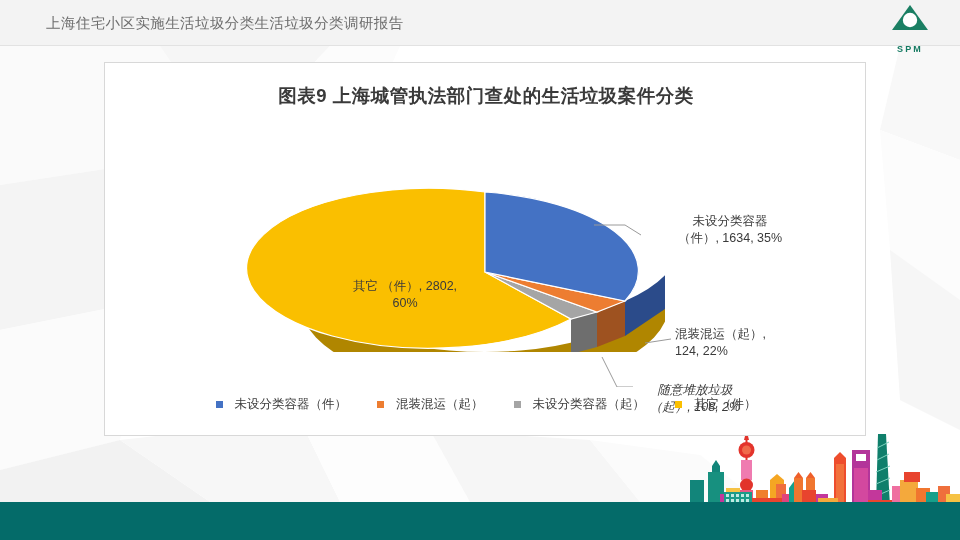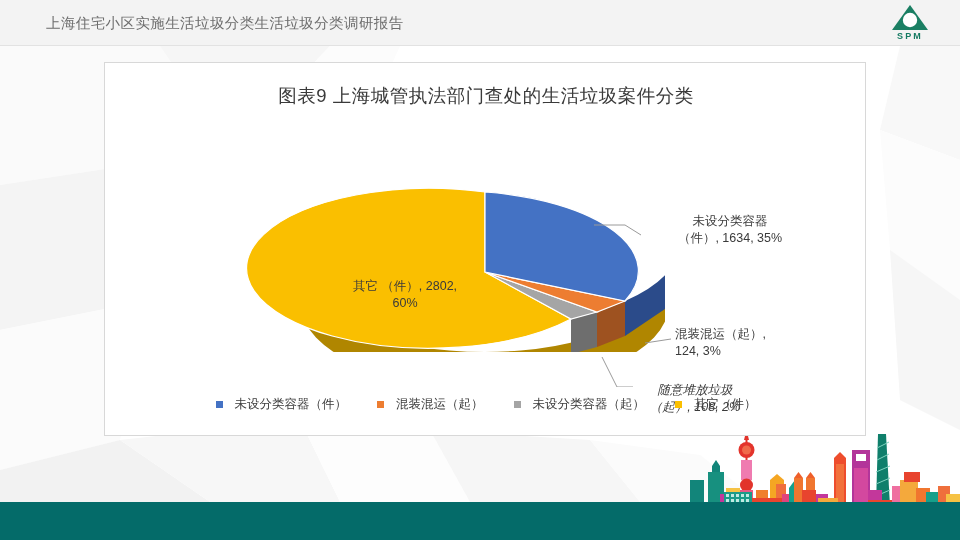--- a/index.html
+++ b/index.html
@@ -26,31 +26,31 @@
     position:absolute;left:46px;top:0;height:46px;line-height:46px;
     font-size:14.5px;color:#6d6d6d;letter-spacing:.4px;white-space:nowrap;z-index:7;
   }
   #logo{
     position:absolute;right:22px;top:4px;width:56px;height:40px;z-index:7;
     text-align:center;
   }
   #logo .mark{display:block;width:38px;height:27px;margin:0 auto;}
   #logo .word{
     display:block;font-size:9px;font-weight:bold;color:#157a62;
-    letter-spacing:2.2px;margin-top:0;
+    letter-spacing:2.2px;margin-top:13px;
   }
 
   
   #chart-panel{
     position:absolute;left:104px;top:62px;width:762px;height:374px;z-index:4;
     background:#ffffff;border:1px solid #d8d8d8;box-sizing:border-box;
   }
   #chart-title{
     position:absolute;left:0;top:20px;width:762px;text-align:center;
-    font-size:18.5px;font-weight:normal;color:#3a3a3a;letter-spacing:.5px;
+    font-size:18.5px;font-weight:bold;color:#3a3a3a;letter-spacing:.5px;
   }
   #plot{position:absolute;left:0;top:54px;width:762px;height:270px;}
   #plot svg{display:block;width:762px;height:270px;}
 
   .dlabel{position:absolute;font-size:12.5px;color:#3b3b3b;line-height:17px;}
   #dl-0{left:545px;top:96px;width:160px;text-align:center;}
   #dl-1{left:570px;top:209px;width:155px;text-align:left;}
   #dl-2{left:515px;top:265px;width:150px;text-align:center;font-style:italic;}
   #dl-3{left:205px;top:161px;width:190px;text-align:center;}
 
@@ -149,21 +149,21 @@
         <path d="M528,270 L512,270 L497,240"></path>
       </g>
     </svg>
 
     <div class="dlabel" id="dl-0">
       <div>未设分类容器</div>
       <div>（件）, 1634, 35%</div>
     </div>
     <div class="dlabel" id="dl-1">
       <div>混装混运（起）,</div>
-      <div>124, 3%</div>
+      <div>124, 22%</div>
     </div>
     <div class="dlabel" id="dl-2">
       <div>随意堆放垃圾</div>
       <div>（起）, 108, 2%</div>
     </div>
     <div class="dlabel" id="dl-3">
       <div>其它 （件）, 2802,</div>
       <div>60%</div>
     </div>
   </div>

